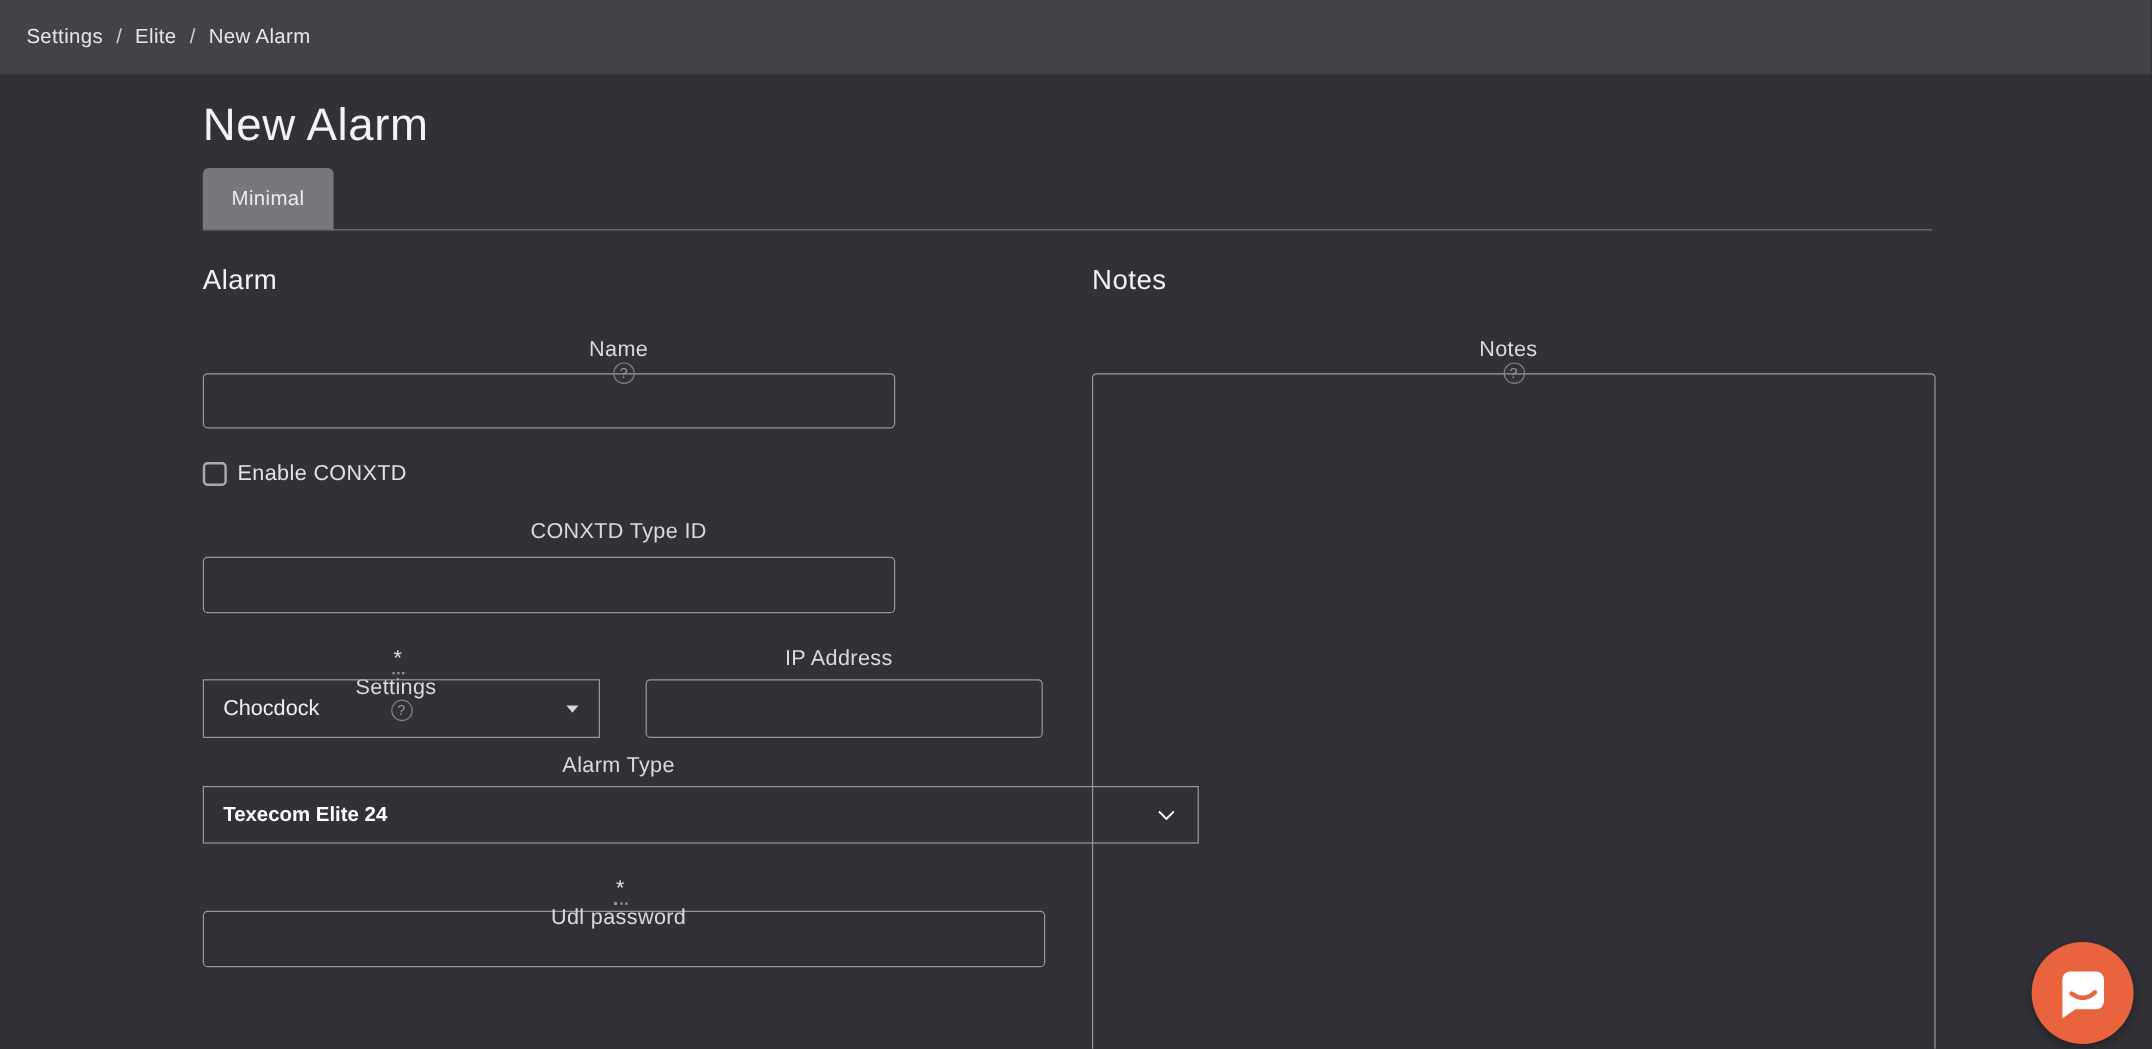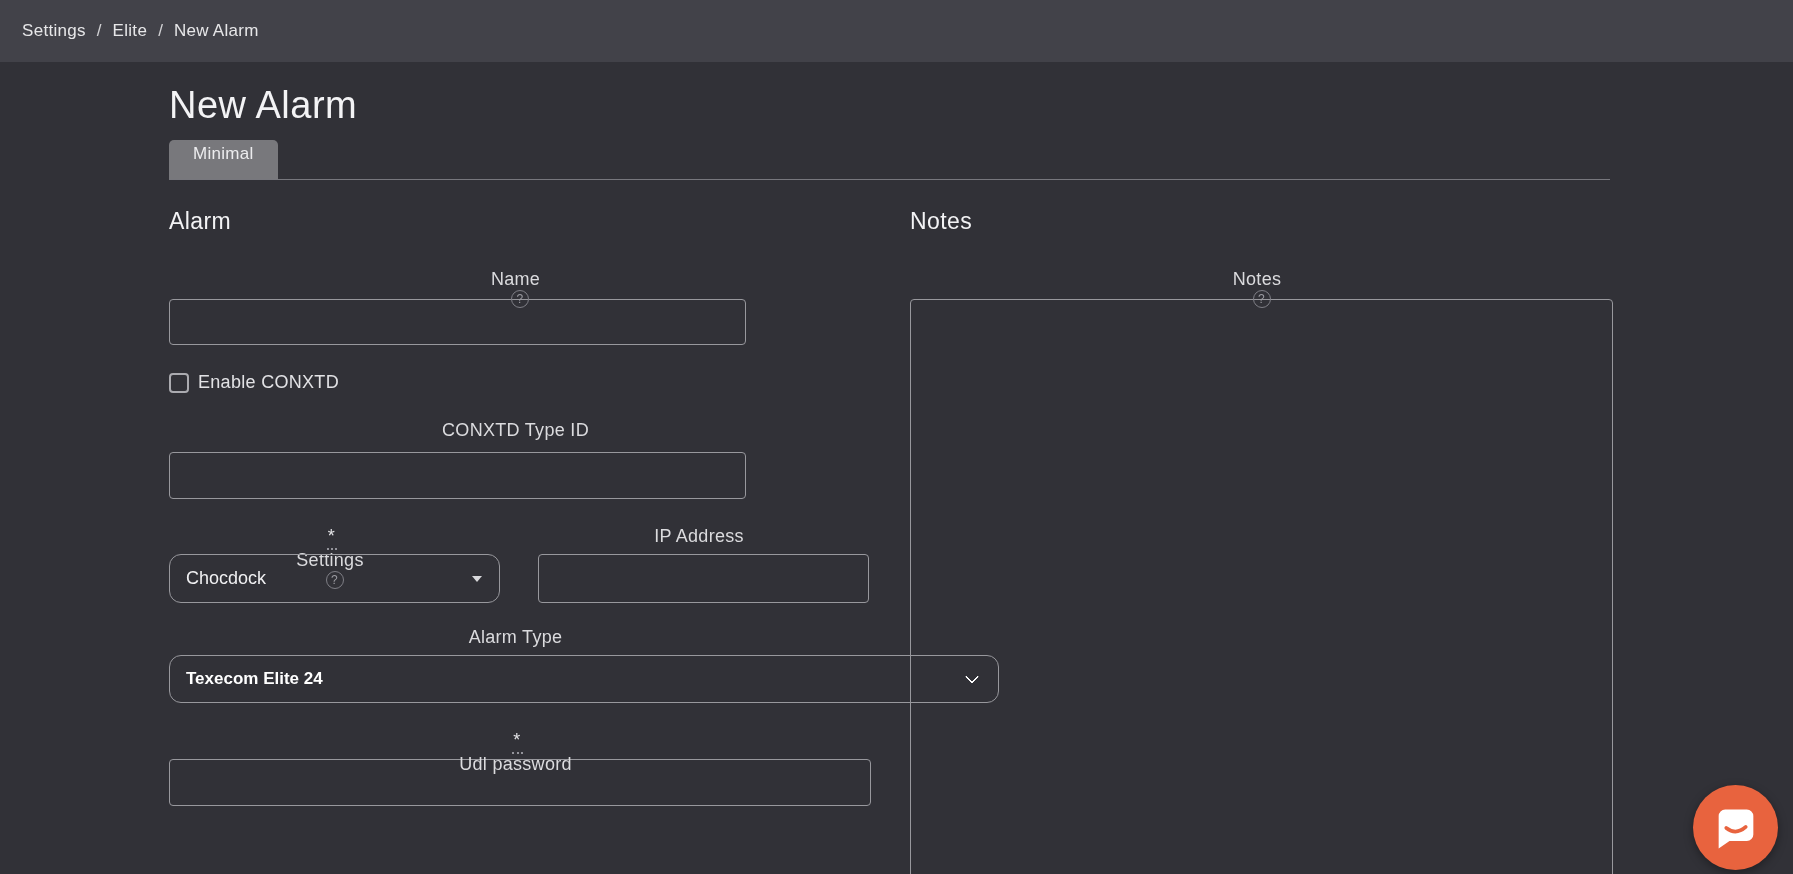--- a/index.html
+++ b/index.html
@@ -37,21 +37,21 @@
   .tab-bar {
     margin-top:13px;
     width:1441px;
     border-bottom:1px solid #77777d;
   }
   .tab {
     display:inline-block;
     background:#78787c;
     color:#ececee;
     font-size:17px; letter-spacing:.3px;
-    padding:4px 24px 15px 24px;
+    padding:16px 24px 15px 24px;
     border-radius:5px 5px 0 0;
     cursor:pointer;
   }
 
   .cols { display:flex; }
   .col-left  { width:702px; margin-right:39px; }
   .col-right { width:703px; }
 
   .section-heading {
     margin:24px 0 0 0;
@@ -119,38 +119,38 @@
   .pair-row { display:flex; }
   .pair-row .group { width:331px; }
   .pair-row .group + .group { margin-left:38px; }
   .group .field-label { margin-top:27px; }
 
   .select-box {
     position:relative;
     margin-top:7px;
     height:49px; width:331px;
     border:1px solid #98989d;
-    border-radius:12px;
+    border-radius:0;
     display:flex; align-items:center;
     padding:0 36px 0 16px;
     font-size:18px; color:#f0f0f2;
     cursor:pointer;
   }
   .caret-down {
     position:absolute; right:17px; top:50%;
     margin-top:-3px;
     width:0; height:0;
     border-left:5px solid transparent;
     border-right:5px solid transparent;
     border-top:6px solid #d9d9dc;
   }
 
   .ip-input { width:331px; height:49px; margin-top:7px; }
 
-  .alarm-type-label { margin-top:24px; }
+  .alarm-type-label { margin-top:12px; }
   .alarm-type-select {
     width:830px; height:48px;
     font-weight:bold; font-size:17px; color:#ffffff;
   }
   .chevron-down {
     position:absolute; right:21px; top:50%;
     width:10px; height:10px;
     border-right:2.5px solid #ffffff;
     border-bottom:2.5px solid #ffffff;
     border-radius:1px;

